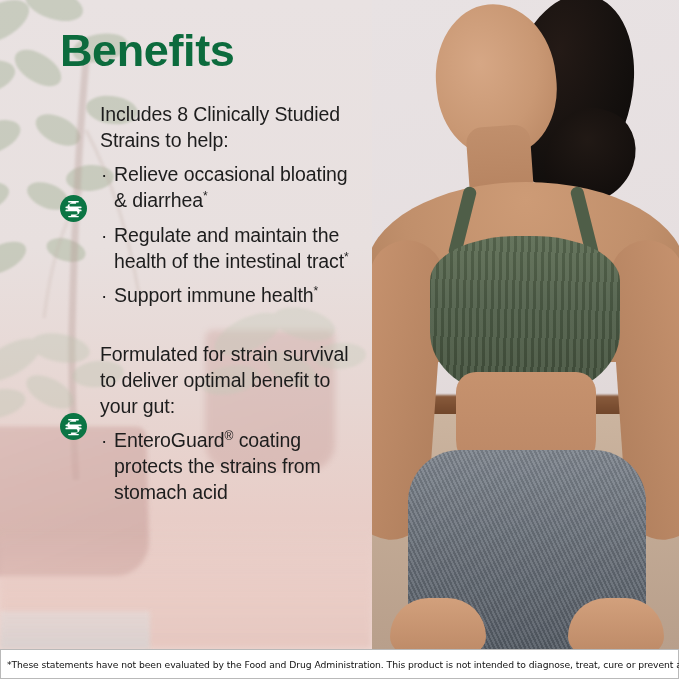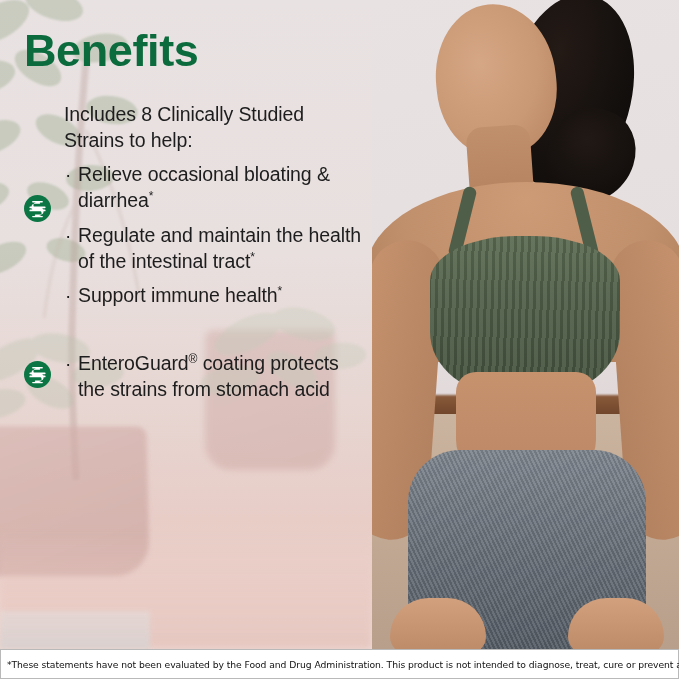--- a/index.html
+++ b/index.html
@@ -89,21 +89,21 @@
     left:0; bottom:0; width:150px; height:38px;
     background:linear-gradient(180deg,rgba(226,224,224,.5),rgba(214,212,212,.75));
     filter:blur(2px);
   }
 
   
   .content {
     position:absolute;
     left:0; top:0;
     width:372px; height:608px;
-    padding:28px 10px 0 24px;
+    padding:28px 10px 0 60px;
     z-index:5;
   }
   .title {
     color:#0c6b3d;
     font-size:45px;
     font-weight:bold;
     letter-spacing:-0.4px;
     line-height:1;
     margin-bottom:29px;
   }
@@ -376,20 +376,21 @@
       </div>
 
       <div class="block second">
         <svg class="gut-icon" viewBox="0 0 40 40">
           <circle cx="20" cy="20" r="20" fill="#0b7544"></circle>
           <path d="M13 9 h14 a1 1 0 0 1 0 2 h-9 a4 4 0 0 0 0 8 h6 a5 5 0 0 1 0 10 h-7 a1 1 0 0 0 0 2 h10 a1 1 0 0 1 0 2 h-14 a1 1 0 0 1 0 -2 h9 a4 4 0 0 0 0 -8 h-6 a5 5 0 0 1 0 -10 h7 a1 1 0 0 0 0 -2 h-10 a1 1 0 0 1 0 -2 z" fill="#ffffff"></path>
           <rect x="8" y="17" width="24" height="2.6" rx="1.3" fill="#ffffff"></rect>
           <rect x="8" y="21.6" width="24" height="2.6" rx="1.3" fill="#ffffff"></rect>
         </svg>
         <div class="block-body">
+          <div class="lead">Formulated for strain survival to deliver optimal benefit to your gut:</div>
           <div class="bullets tight">
             <div class="bullet">
               <span class="dot">·</span>
               <span class="btext">EnteroGuard<sup>®</sup> coating protects the strains from stomach acid</span>
             </div>
           </div>
         </div>
       </div>
 
     </div>

